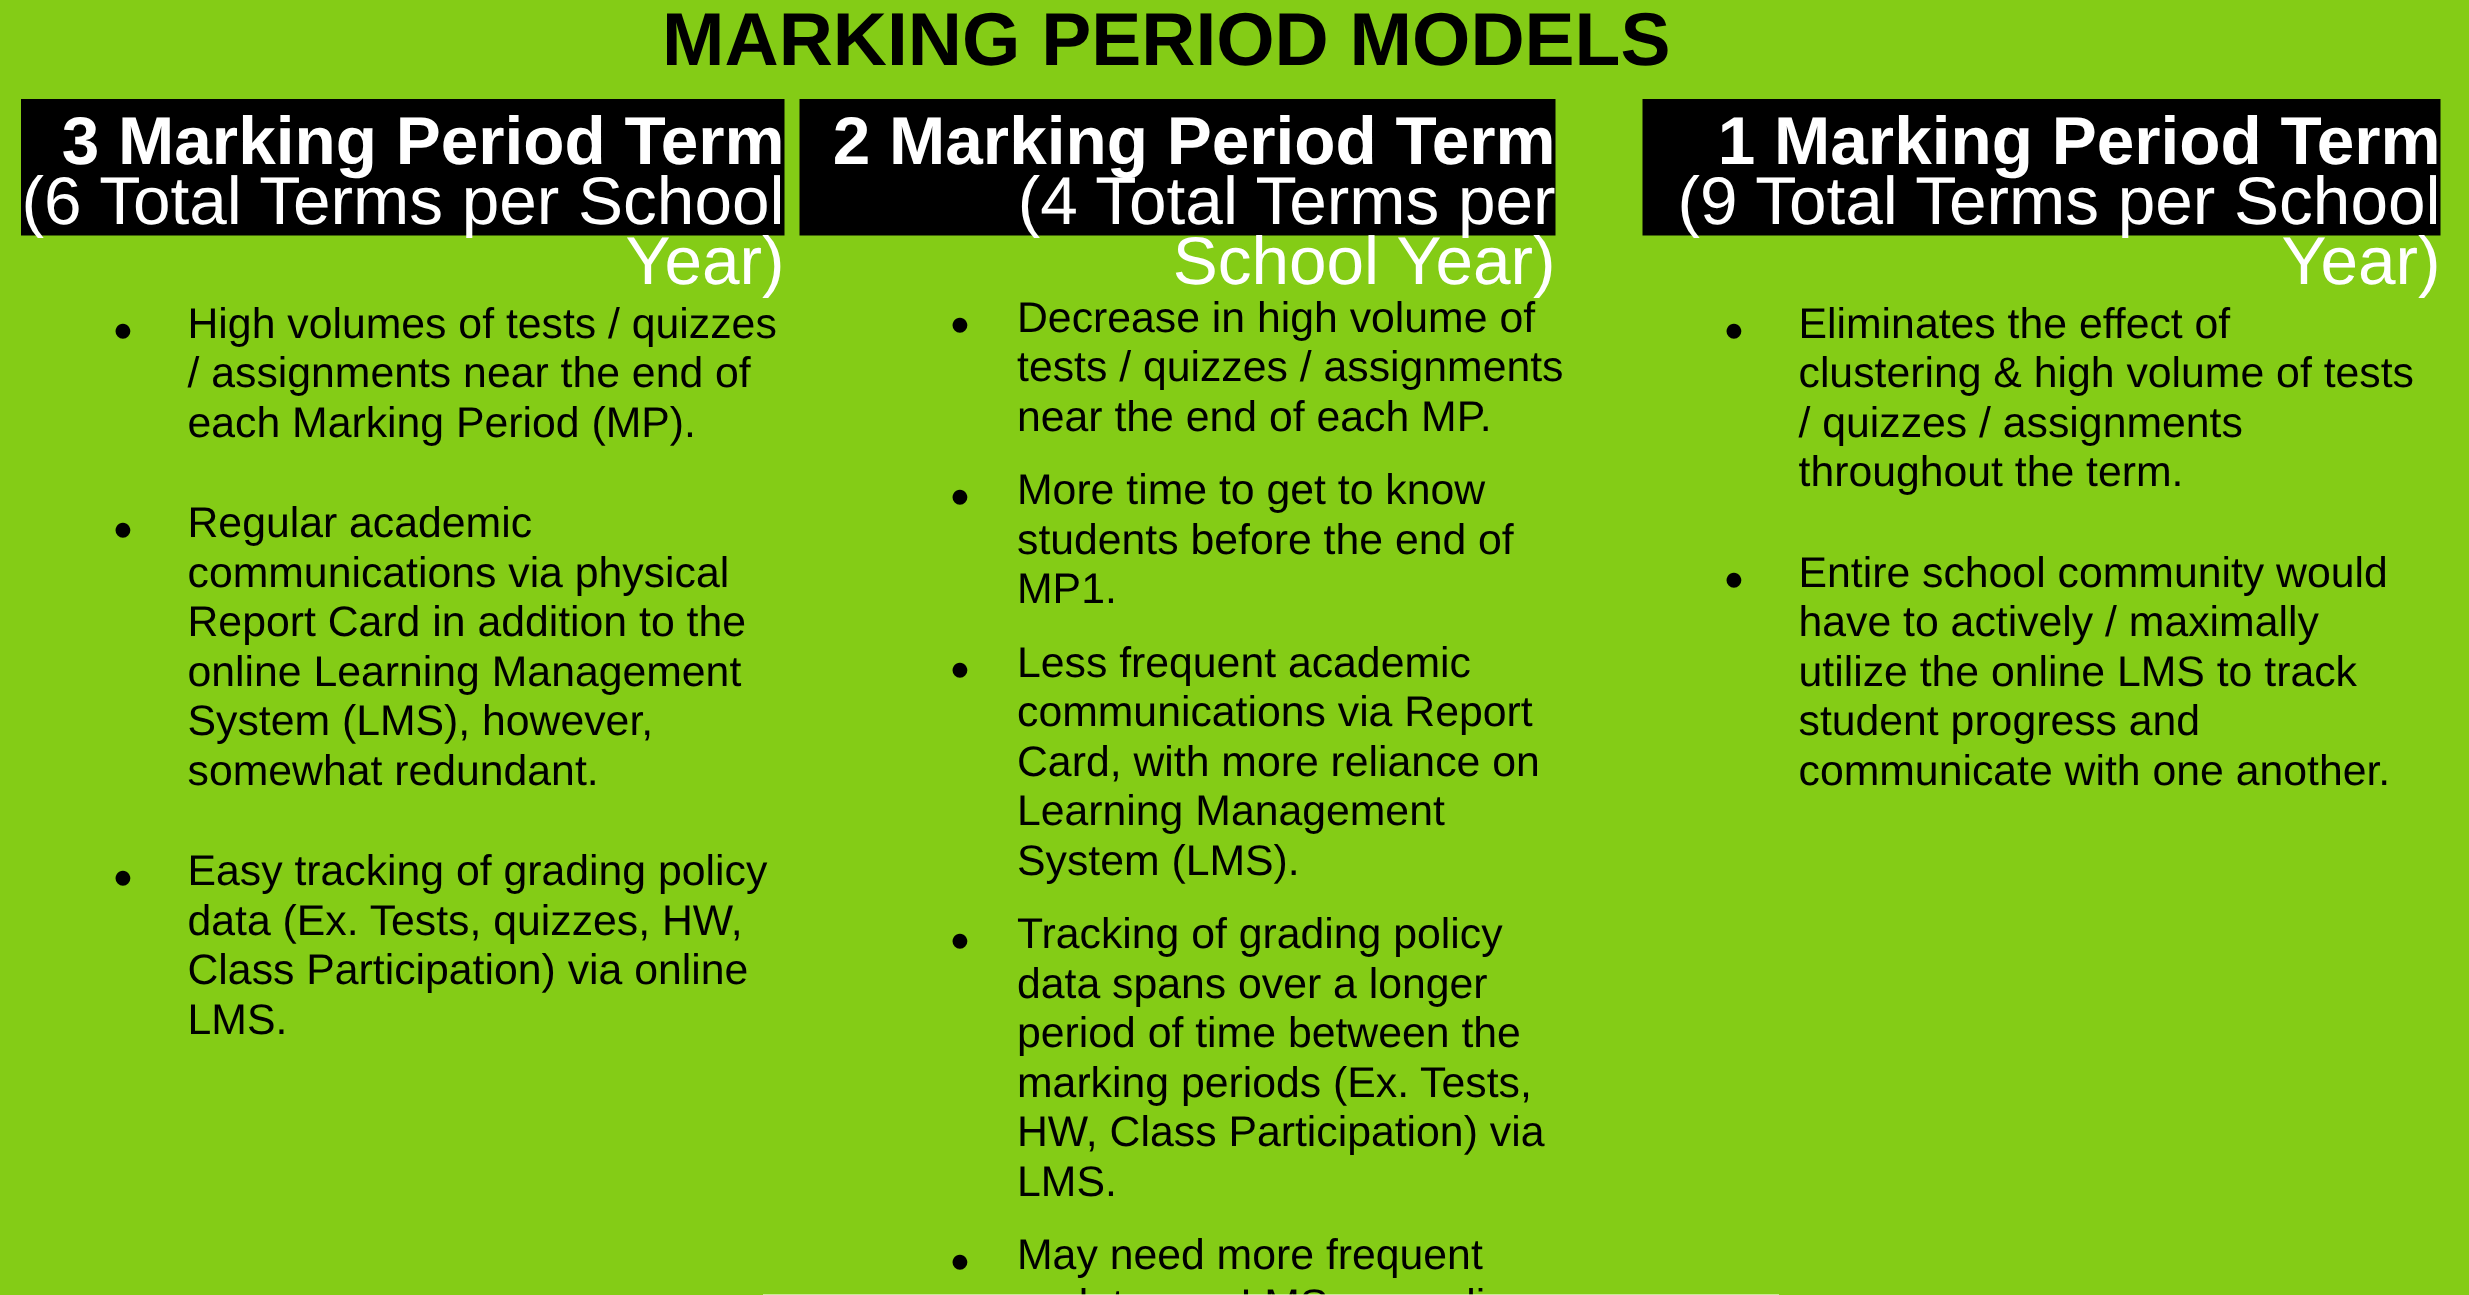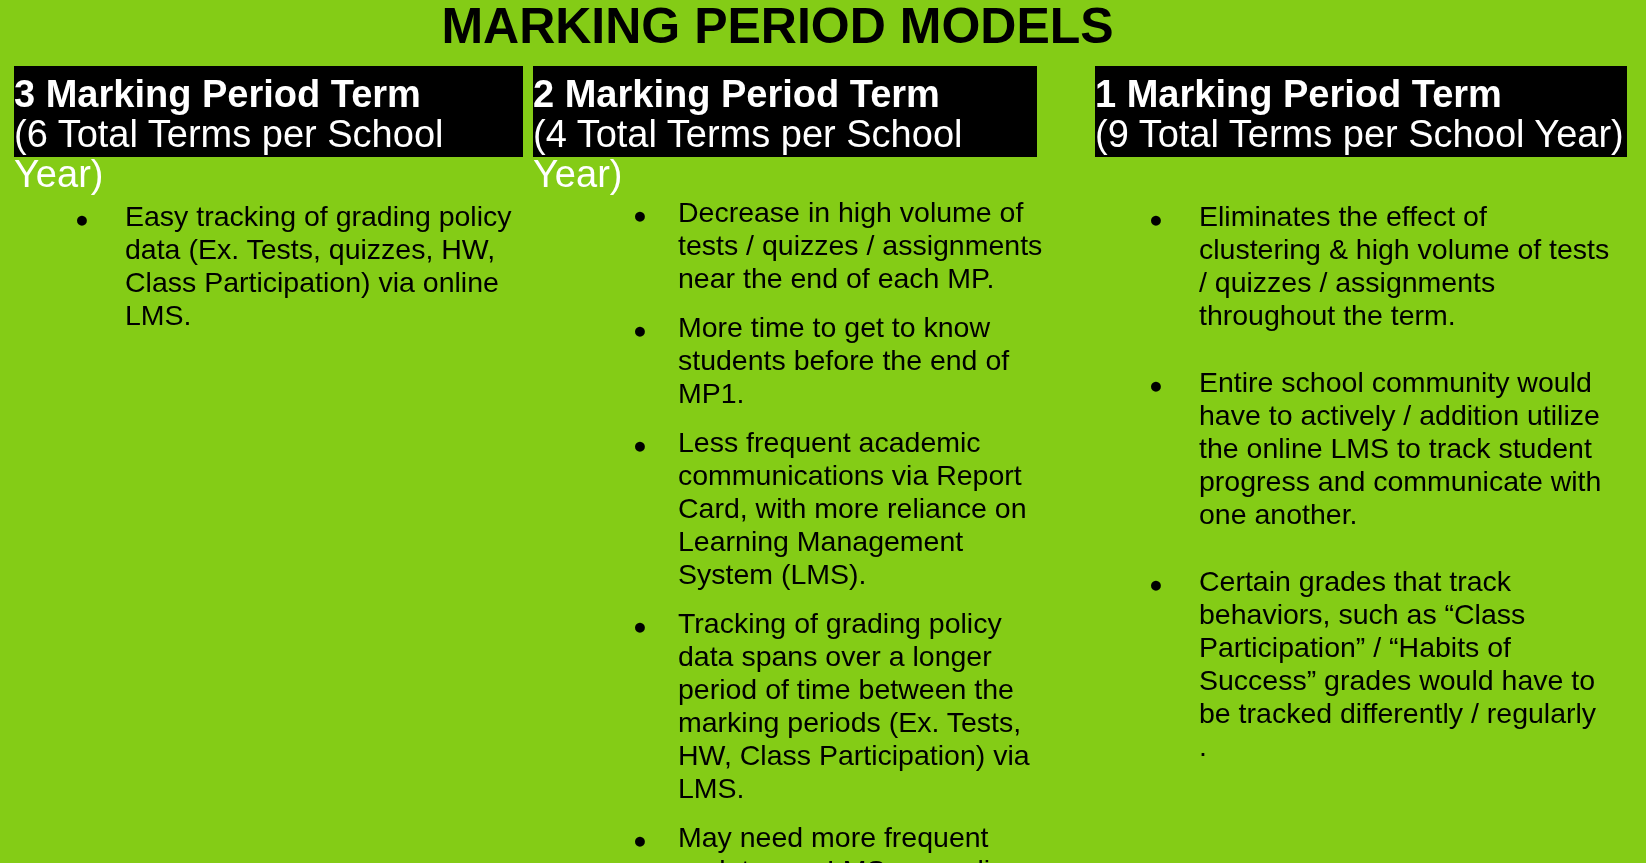--- a/index.html
+++ b/index.html
@@ -27,22 +27,22 @@
     line-height: 60px;
     letter-spacing: 0;
   }
   .hcell {
     position: absolute;
     top: 66px;
     height: 91px;
     box-sizing: border-box;
     background: #000000;
     color: #ffffff;
-    text-align: left;
-    font-size: 38px;
+    text-align: right;
+    font-size: 45px;
     line-height: 40px;
     padding-top: 8px;
   }
   .hcell .h1 { font-weight: bold; }
   .hcell .h2 { font-weight: normal; }
   .hc1 { left: 14px;   width: 509px; }
   .hc2 { left: 533px;  width: 504px; }
   .hc3 { left: 1095px; width: 532px; }
 
   .bodycol {
@@ -100,36 +100,36 @@
     <div class="h2">(4 Total Terms per School Year)</div>
   </div>
 
   <div class="hcell hc3">
     <div class="h1">1 Marking Period Term</div>
     <div class="h2">(9 Total Terms per School Year)</div>
   </div>
 
   <div class="bodycol bc1">
     <ul>
+      <li>High volumes of tests / quizzes / assignments near the end of each Marking Period (MP).</li>
+      <li>Regular academic communications via physical Report Card in addition to the online Learning Management System (LMS), however, somewhat redundant.</li>
       <li>Easy tracking of grading policy data (Ex. Tests, quizzes, HW, Class Participation) via online LMS.</li>
     </ul>
   </div>
 
   <div class="bodycol bc2">
     <ul>
       <li>Decrease in high volume of tests / quizzes / assignments near the end of each MP.</li>
       <li>More time to get to know students before the end of MP1.</li>
       <li>Less frequent academic communications via Report Card, with more reliance on Learning Management System (LMS).</li>
       <li>Tracking of grading policy data spans over a longer period of time between the marking periods (Ex. Tests, HW, Class Participation) via LMS.</li>
       <li>May need more frequent updates on LMS, regarding student performance and participation.</li>
     </ul>
   </div>
 
   <div class="bodycol bc3">
     <ul>
       <li>Eliminates the effect of clustering &amp; high volume of tests / quizzes / assignments throughout the term.</li>
-      <li>Entire school community would have to actively / addition utilize the online LMS to track student progress and communicate with one another.</li>
-      <li>Certain grades that track behaviors, such as “Class Participation” / “Habits of Success” grades would have to be tracked differently / regularly
-.</li>
+      <li>Entire school community would have to actively / maximally utilize the online LMS to track student progress and communicate with one another.</li>
     </ul>
   </div>
 
 </div>
 
 </body></html>

